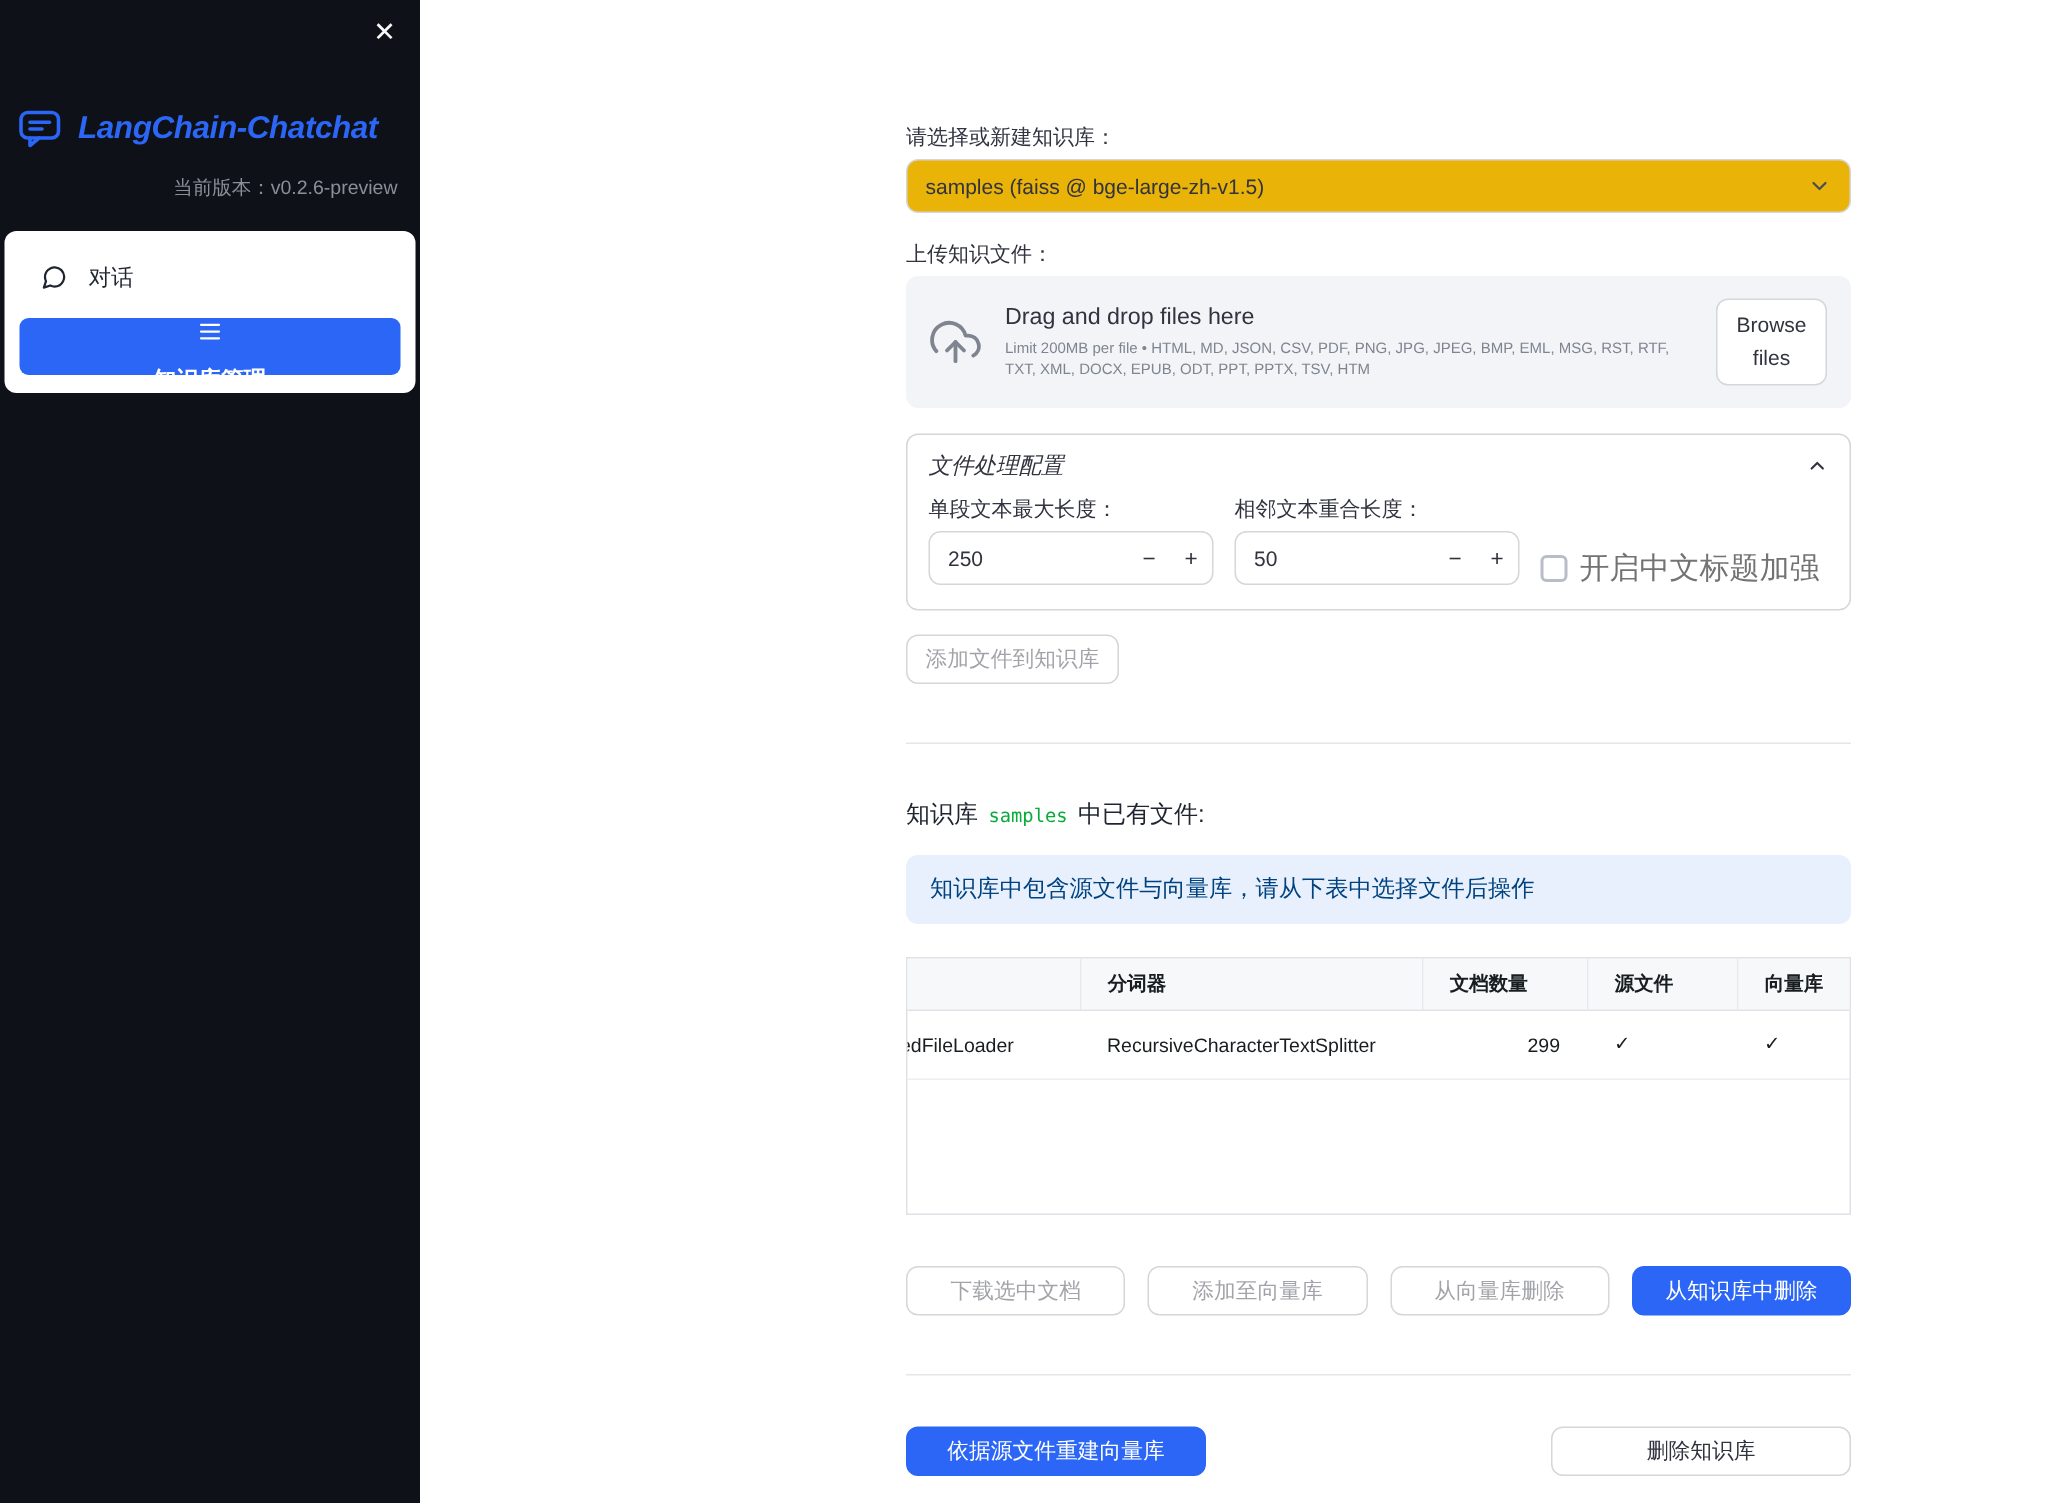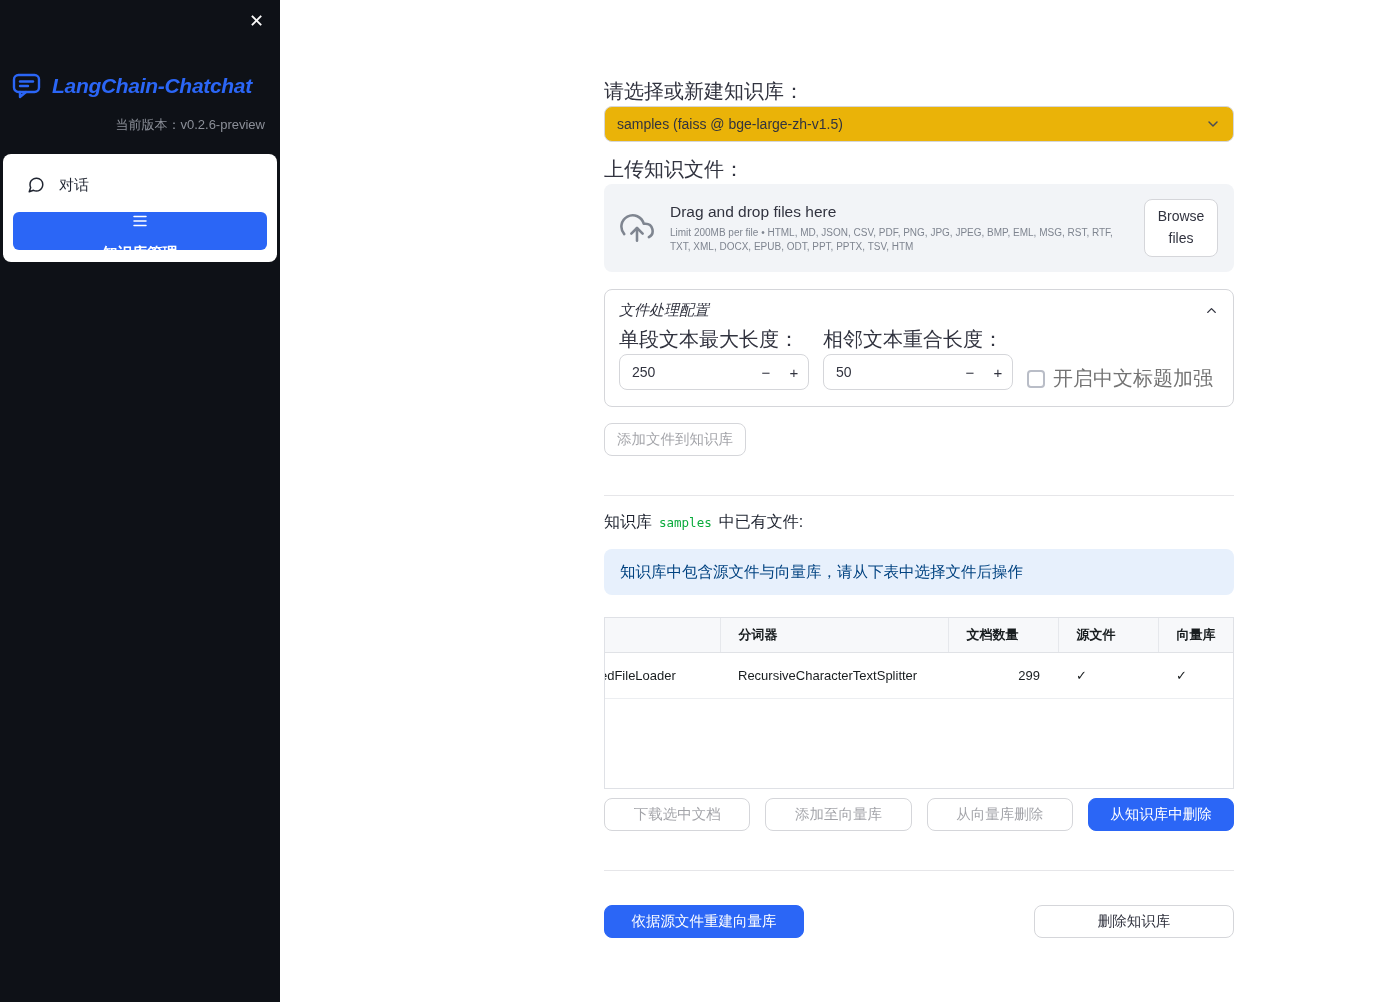--- a/index.html
+++ b/index.html
@@ -49,21 +49,21 @@
     background: #2b66f6; color: #ffffff; font-weight: bold; flex-direction: column;
   }
 
   
   .main {
     position: absolute; left: 280px; top: 0; right: 0; bottom: 0;
     background: #ffffff; overflow: hidden;
   }
   .content { width: 630px; margin-left: 324px; padding-top: 83px; }
 
-  .field-label { font-size: 20px; color: #31333f; margin-bottom: 6px; line-height: 17px; }
+  .field-label { font-size: 14px; color: #31333f; margin-bottom: 6px; line-height: 17px; }
 
   .selectbox {
     height: 36px; border: 1px solid #d5d6da; border-radius: 8px;
     background: #eab308; display: flex; align-items: center;
     padding: 4px 12px; cursor: pointer;
   }
   .select-value { flex: 1; font-size: 14px; color: #31333f; }
 
   .upload-label { margin-top: 19px; }
 
@@ -117,21 +117,21 @@
     display: inline-flex; align-items: center; justify-content: center;
     cursor: pointer; padding: 0 12px; font-family: inherit; white-space: nowrap;
   }
   .btn.disabled { color: rgba(49, 51, 63, 0.45); }
   .btn.primary { background: #2b66f6; border-color: #2b66f6; color: #ffffff; }
   .add-btn { margin-top: 16px; }
 
   hr.divider { border: none; border-top: 1px solid #e6e6e9; margin: 39px 0 0 0; }
 
   .files-heading {
-    margin-top: 16px; font-size: 16px; color: #1f2430;
+    margin-top: 38px; font-size: 16px; color: #1f2430;
     display: flex; align-items: baseline; line-height: 20px;
   }
   .files-heading code {
     font-family: "DejaVu Sans Mono", "Liberation Mono", monospace;
     font-size: 12.5px; color: #09ab3b; margin: 0 7px;
   }
 
   .info-box {
     margin-top: 16px; background: #e7f0fc; border-radius: 8px;
     padding: 13px 16px; font-size: 15.5px; color: #004280; line-height: 20px;
@@ -150,21 +150,21 @@
     padding: 0 18px; border-bottom: 1px solid #e0e2e6;
     border-right: 1px solid #e6e8ec; white-space: nowrap; overflow: hidden;
   }
   table.grid th:last-child { border-right: none; }
   table.grid td {
     height: 46px; padding: 0 18px; border-bottom: 1px solid #eceef1;
     white-space: nowrap; overflow: hidden;
   }
   th.num, td.num { text-align: right; }
 
-  .actions-row { margin-top: 9px; display: flex; gap: 15px; }
+  .actions-row { margin-top: 34px; display: flex; gap: 15px; }
   .actions-row .btn { flex: 1; padding: 0; }
 
   .footer-row {
     margin-top: 34px; display: grid;
     grid-template-columns: 1fr 1fr 1fr; gap: 15px;
   }
   .footer-row .rebuild { grid-column: 1; }
   .footer-row .delete-kb { grid-column: 3; }
 
   svg { display: block; flex: none; }

